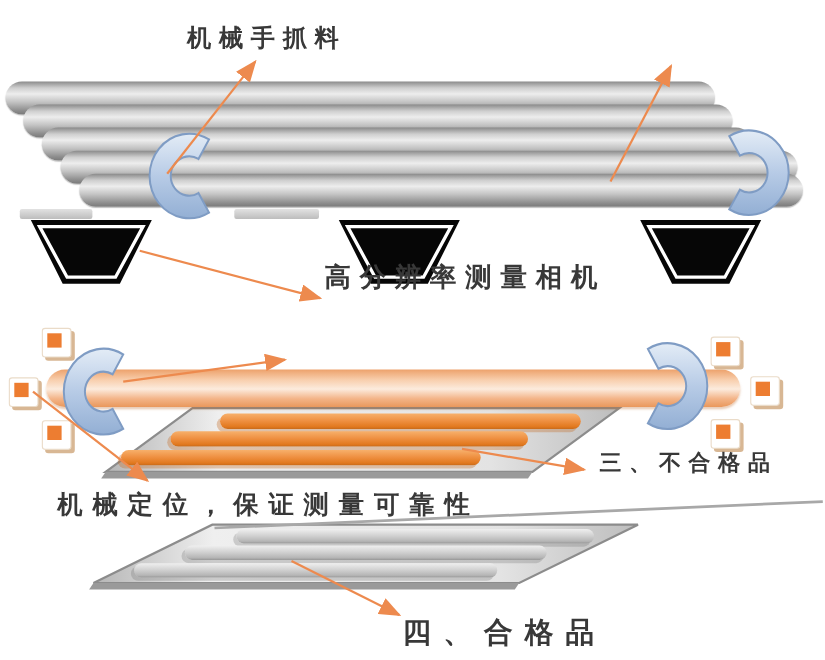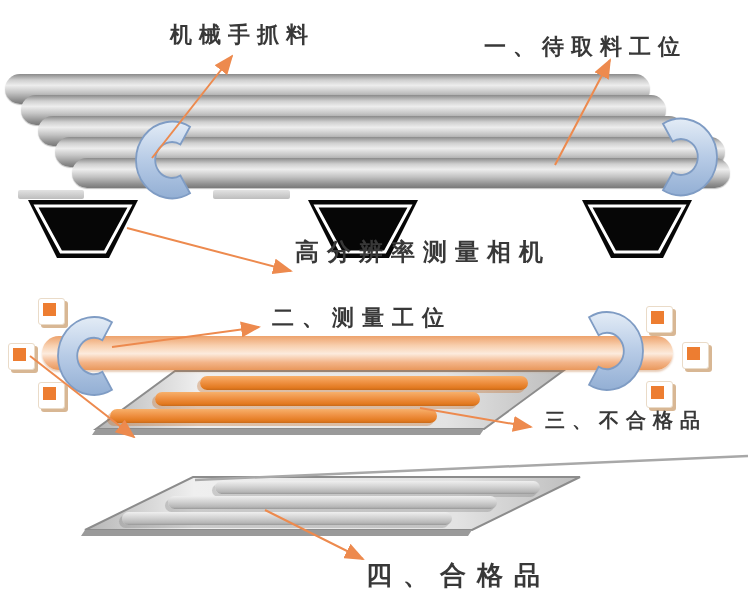--- a/index.html
+++ b/index.html
@@ -122,24 +122,23 @@
       </linearGradient>
     </defs>
     <polygon points="193,477 580,477 472,530 85,530" fill="url(#trayGradB)" stroke="#8c8c8c" stroke-width="2"></polygon>
     <polygon points="85,530 472,530 468,536 81,536" fill="#9a9a9a"></polygon>
   </svg>
   <div class="trod-g" style="left:215px;top:481px;width:325px"></div>
   <div class="trod-g" style="left:168px;top:496px;width:329px"></div>
   <div class="trod-g" style="left:122px;top:512px;width:330px"></div>
 
   <div class="lbl" style="left:170px;top:20px;letter-spacing:7px">机械手抓料</div>
-  <div class="lbl" style="left:484px;top:32px;letter-spacing:7px">一、待取料工位</div>
   <div class="lbl" style="left:295px;top:236px;font-size:24px;letter-spacing:8px">高分辨率测量相机</div>
-  <div class="lbl" style="left:272px;top:303px;letter-spacing:8px">二、测量工位</div>
   <div class="lbl" style="left:545px;top:407px;font-size:20px;letter-spacing:7px">三、不合格品</div>
+  <div class="lbl" style="left:52px;top:443px;font-size:23px;letter-spacing:9px">机械定位，保证测量可靠性</div>
   <div class="lbl" style="left:366px;top:558px;font-size:26px;letter-spacing:11px">四、合格品</div>
 
   <svg class="ov">
     <defs>
       <marker id="ah" markerWidth="10" markerHeight="8" refX="9" refY="4" orient="auto">
         <path d="M0,0 L10,4 L0,8 Z" fill="#ED8A4E"></path>
       </marker>
     </defs>
     <line x1="195" y1="480" x2="748" y2="456" stroke="#a8a8a8" stroke-width="2.5"></line>
     <line x1="152" y1="158" x2="232" y2="56" stroke="#ED8A4E" stroke-width="2" marker-end="url(#ah)"></line>

